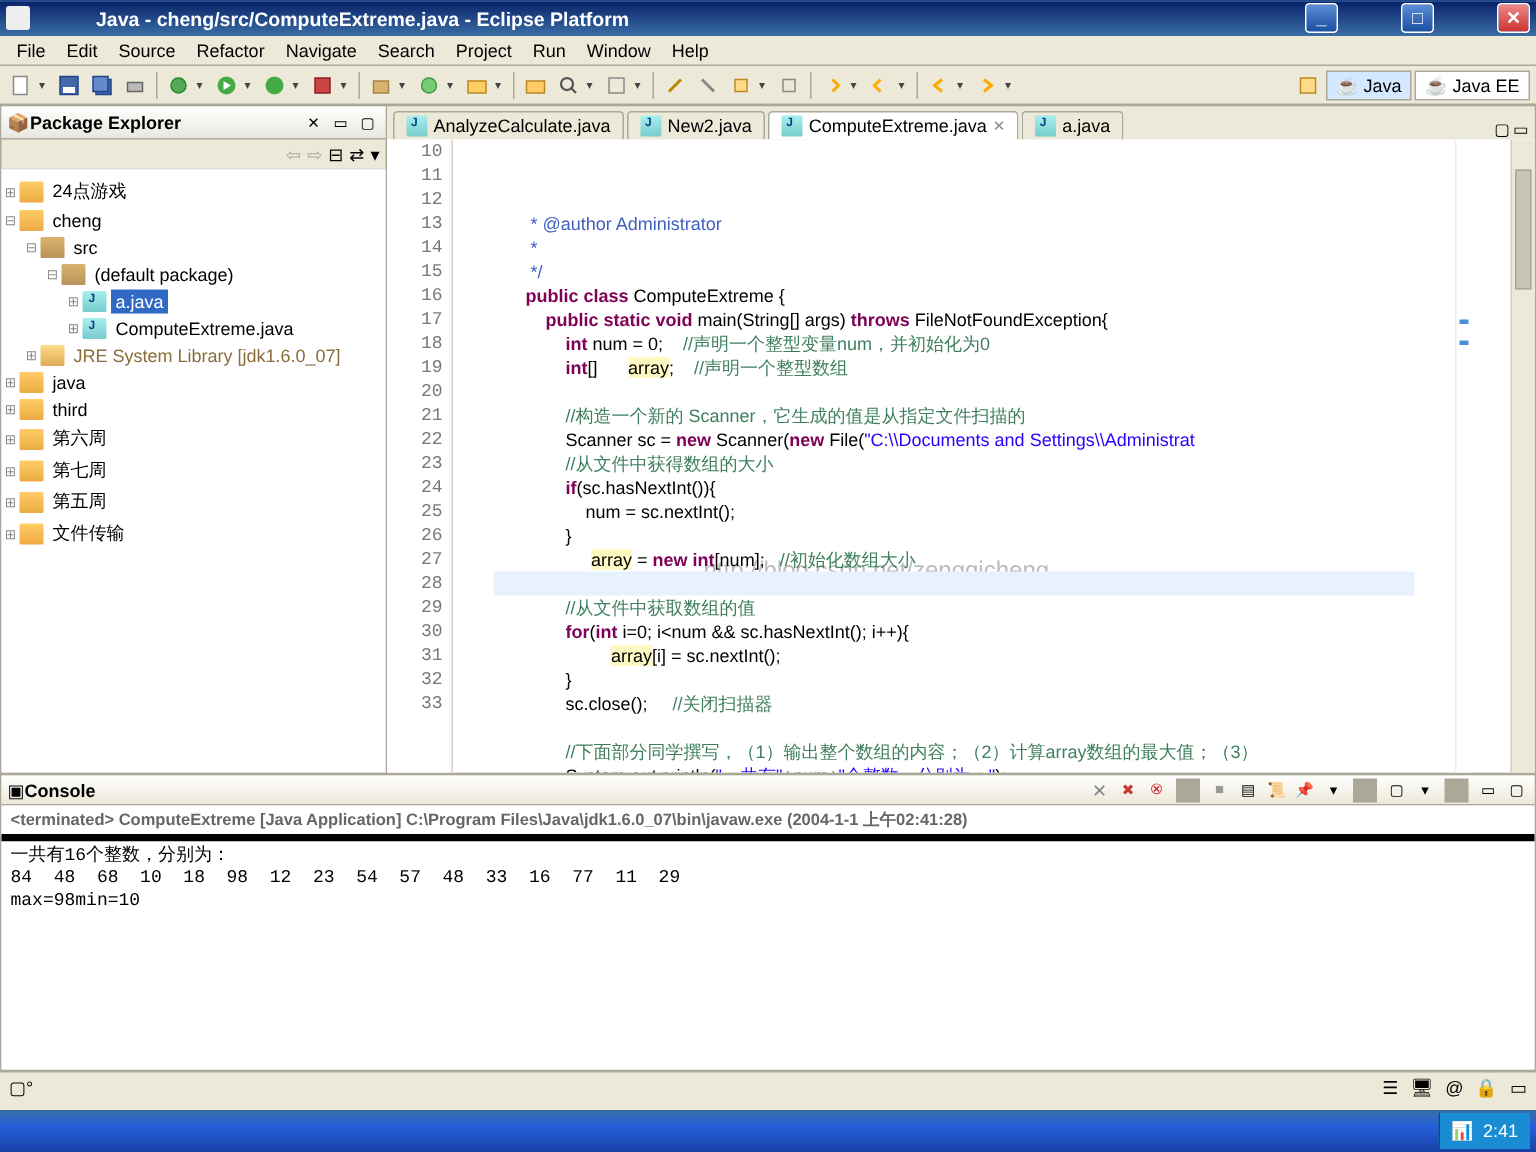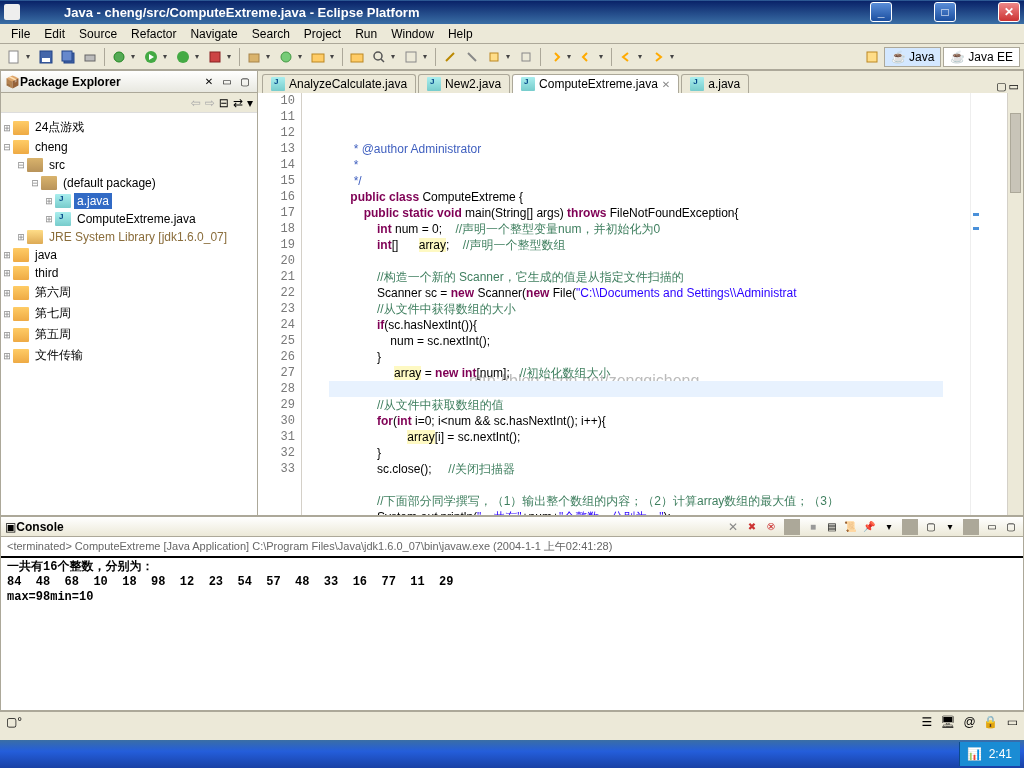--- a/index.html
+++ b/index.html
@@ -73,22 +73,22 @@
 .vscroll .thumb { position:absolute; left:2px; right:2px; top:20px; height:80px; background:#c8c4b8; border:1px solid #aca899; }
 .ovruler { width:10px; background:#fff; border-left:1px solid #eee; position:relative; }
 .ovruler .mark { position:absolute; left:2px; width:6px; height:3px; background:#4a90d9; }
 
 
 .console-wrap { border:1px solid #aca899; background:#ece9d8; }
 .console-header { height:20px; display:flex; align-items:center; padding:0 4px; background:linear-gradient(#fff,#ece9d8); border-bottom:1px solid #aca899; }
 .console-header .ctitle { flex:1; font-weight:bold; }
 .console-header .cicons { display:flex; gap:3px; }
 .console-header .cicons div { width:16px; height:16px; display:flex; align-items:center; justify-content:center; font-size:10px; }
-.console-sub { padding:2px 6px; color:#666; background:#fff; border-bottom:2px solid #000000; font-size:11px; }
-.console-body { background:#fff; height:152px; padding:2px 6px; font-family:"Courier New",monospace; font-size:12px; line-height:15px; white-space:pre-wrap;font-weight:bold; }
+.console-sub { padding:2px 6px; color:#666; background:#fff; border-bottom:5px solid #000000; font-size:11px;font-weight:bold; }
+.console-body { background:#fff; height:152px; padding:2px 6px; font-family:"Courier New",monospace; font-size:12px; line-height:15px; white-space:pre-wrap; }
 
 
 .statusbar { height:20px; background:#ece9d8; border-top:1px solid #aca899; display:flex; align-items:center; padding:0 6px; }
 .statusbar .sright { margin-left:auto; display:flex; gap:8px; align-items:center; }
 
 
 .taskbar { position:absolute; bottom:0; left:0; right:0; height:28px; background:linear-gradient(#3a6ea5,#245edb 40%,#1941a5); display:flex; align-items:center; justify-content:flex-end; padding:0 4px; }
 .taskbar .tray { background:#1a8cd4; height:24px; display:flex; align-items:center; padding:0 8px; border-left:1px solid #0a4a8a; gap:6px; color:#fff; font-size:11px; }
 
 svg { display:block; }

